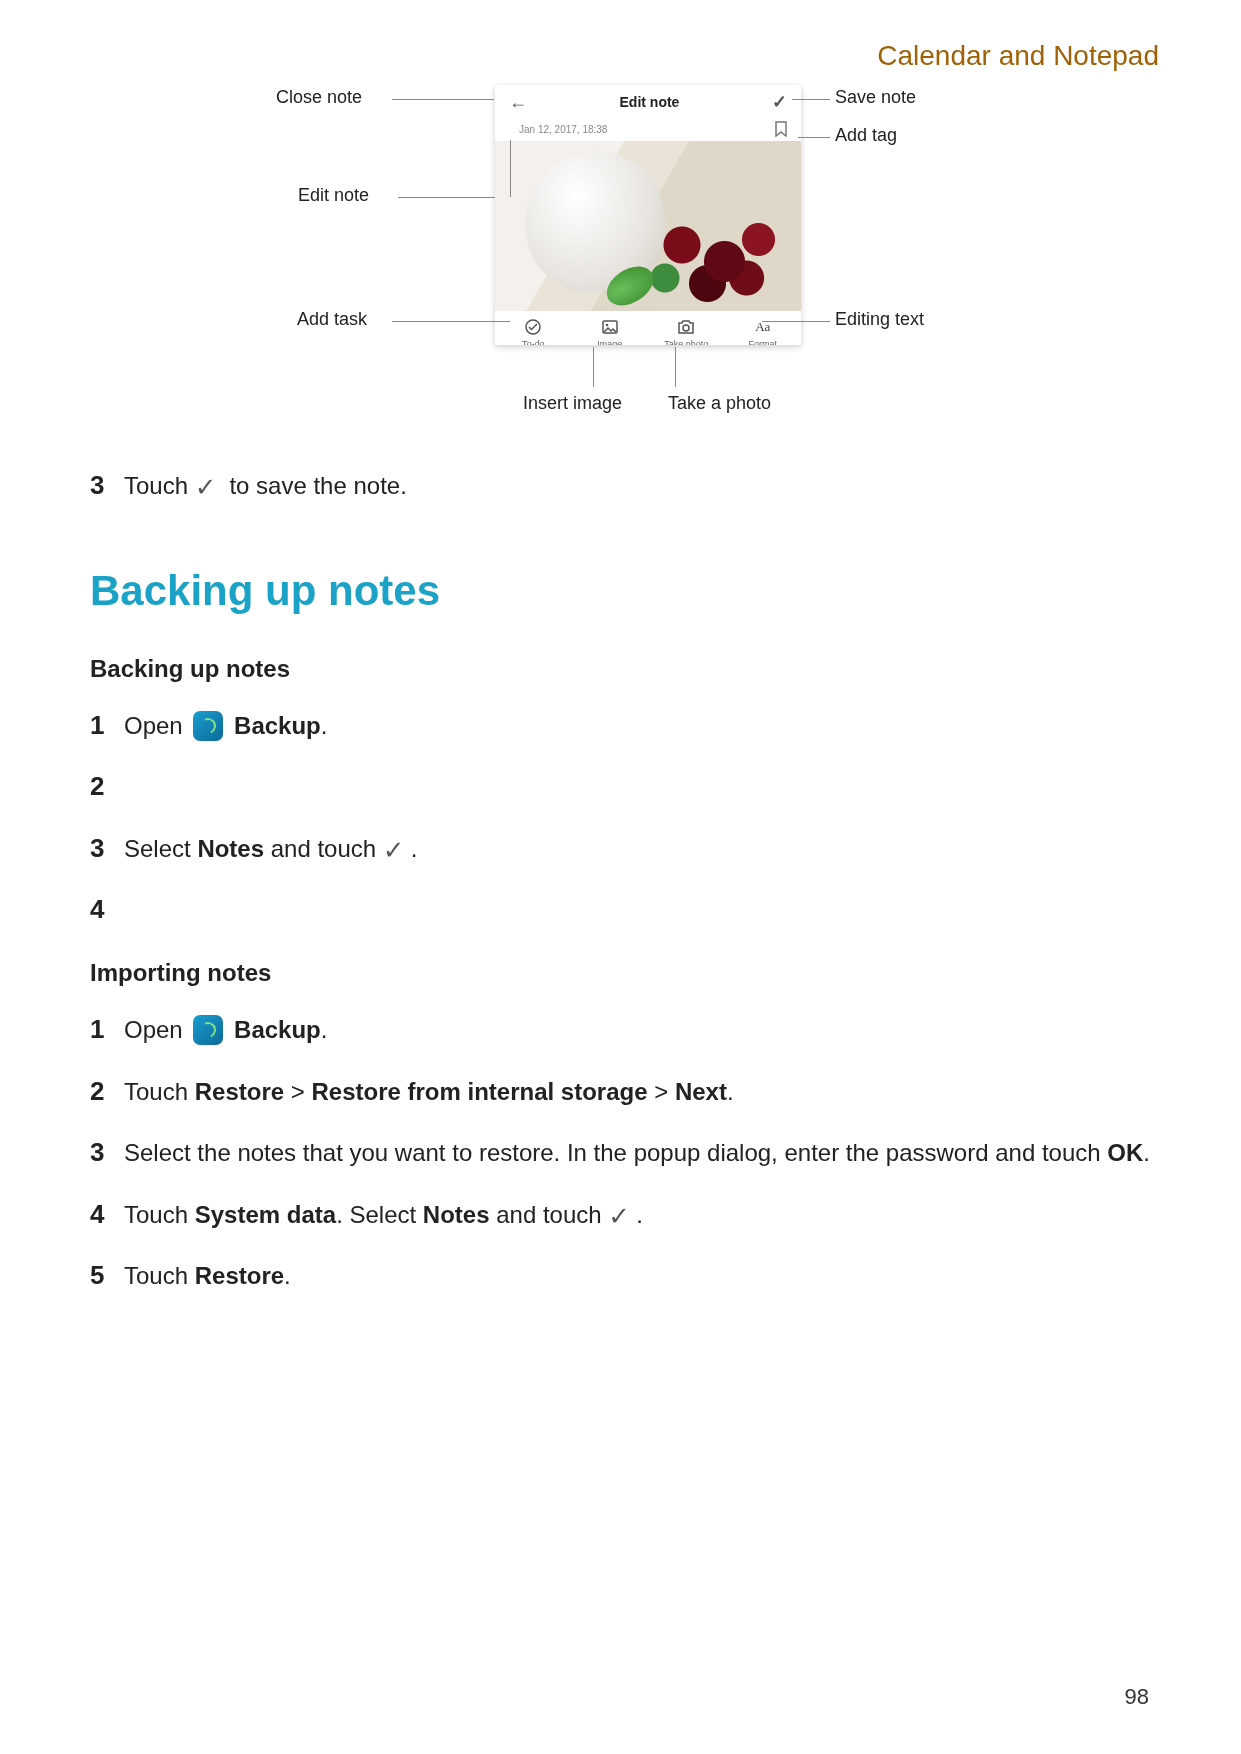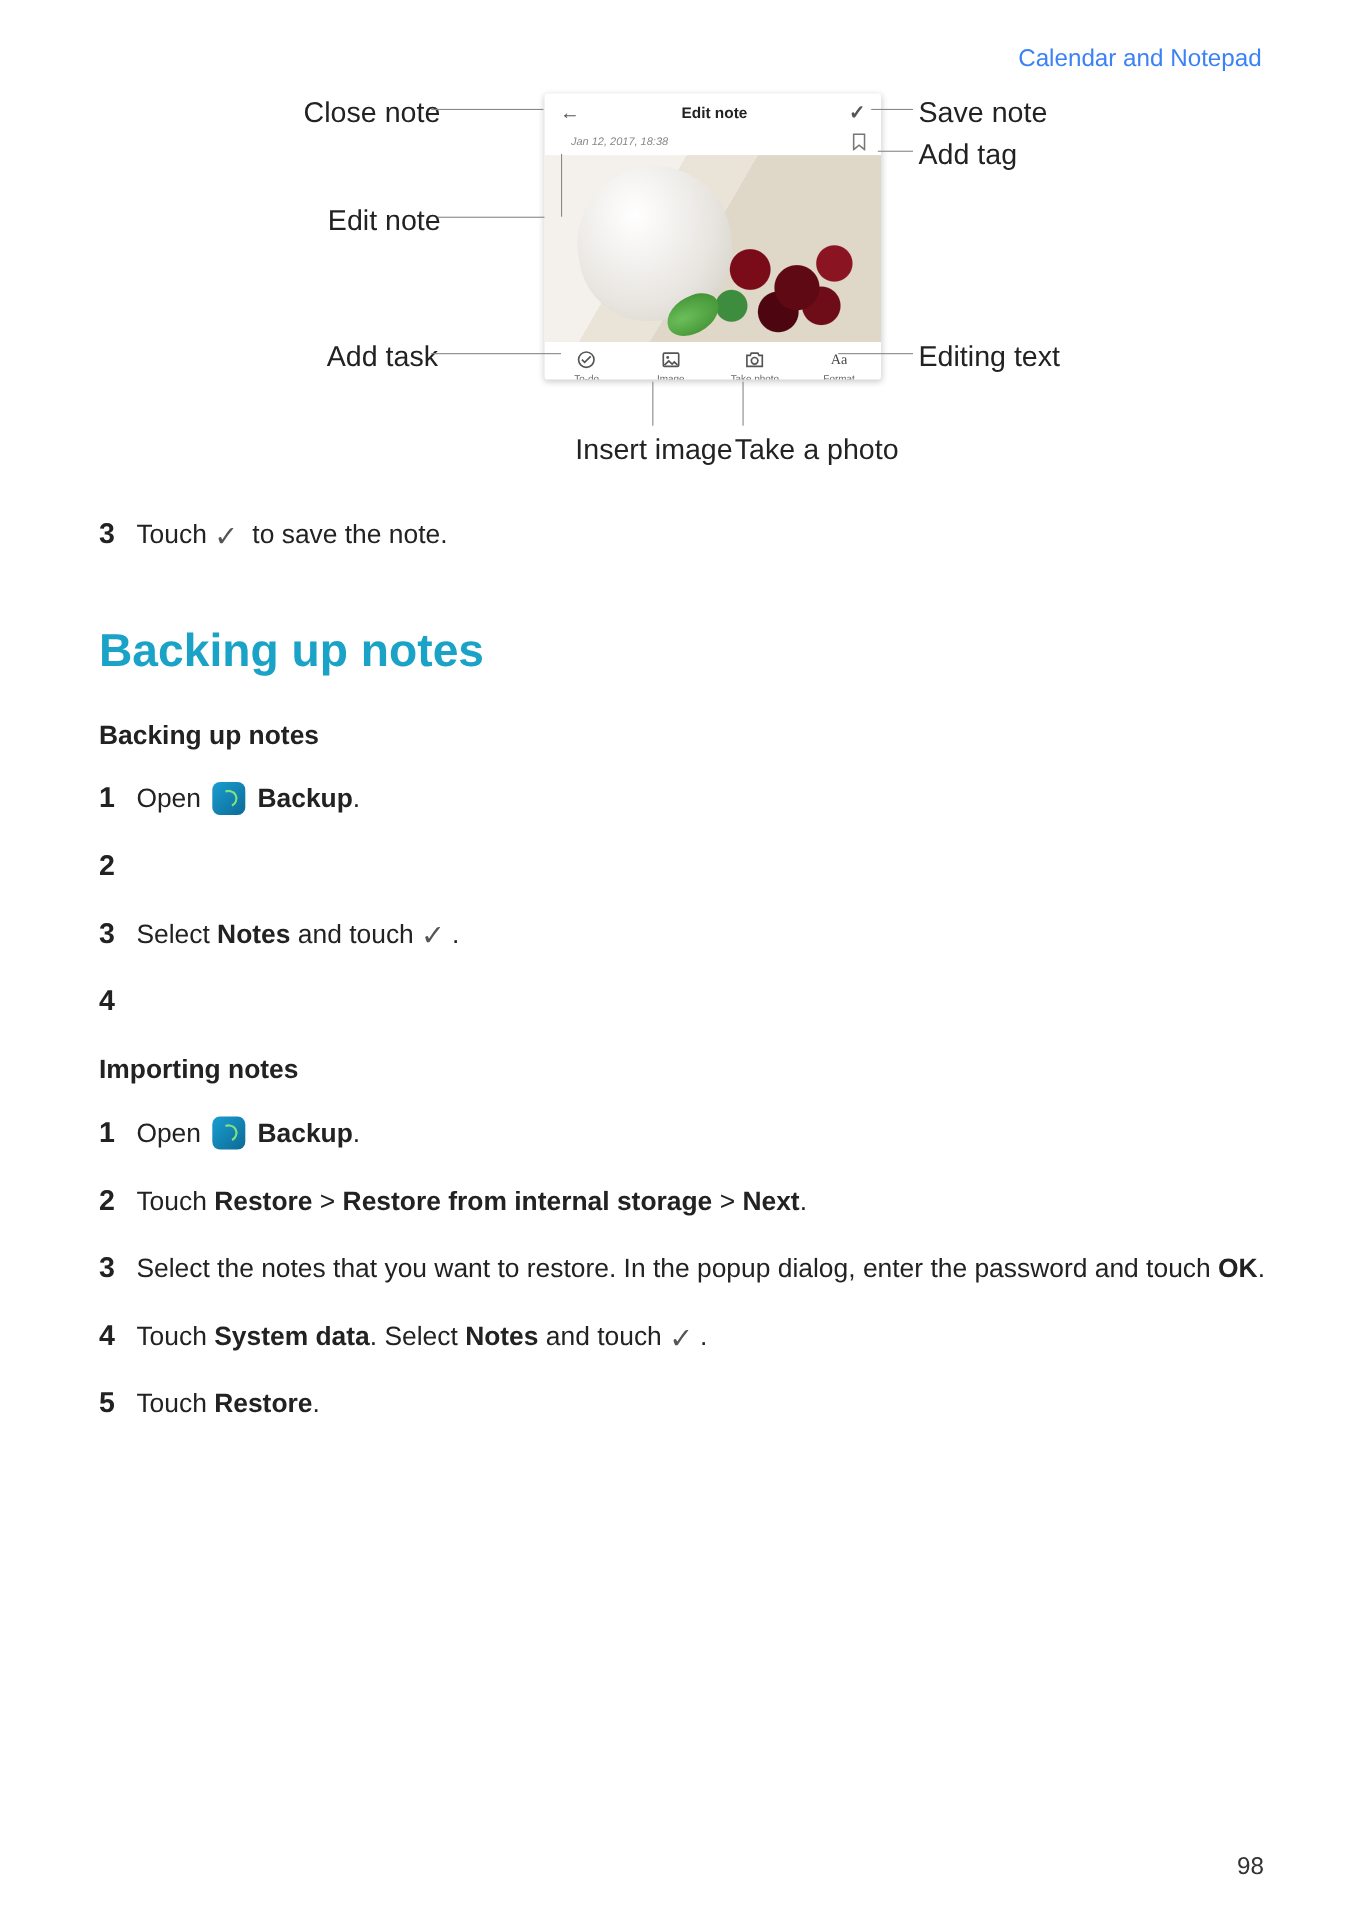--- a/index.html
+++ b/index.html
@@ -15,23 +15,23 @@
   .page {
     position: relative;
     width: 1241px;
     height: 1754px;
     box-sizing: border-box;
     padding: 40px 90px 40px 90px;
   }
   .header-right {
     position: absolute;
     top: 40px;
-    right: 94px;
-    font-size: 22px;
-    color: #3b82f6;
+    right: 82px;
+    font-size: 28px;
+    color: #a16207;
   }
   .diagram-area {
     position: relative;
     margin-top: 45px;
     height: 370px;
   }
   
   .phone {
     position: absolute;
     left: 405px;
@@ -63,21 +63,20 @@
     color: #555;
     font-size: 18px;
   }
   .phone-meta {
     display: flex;
     align-items: center;
     justify-content: space-between;
     padding: 2px 14px 4px 24px;
     font-size: 10px;
     color: #888;
-    font-style: italic;
   }
   .bookmark-outer{
     position: relative;
     width:12px; height:16px;
   }
   .bookmark-outer svg{position:absolute;top:0;left:0;}
   .photo-strip {
     width: 100%;
     height: 170px;
     position: relative;
@@ -125,21 +124,21 @@
     font-size: 9px;
     color: #666;
   }
   .tb-item { text-align: center; width: 60px;}
   .tb-item .ic { height: 20px; display:flex; align-items:center; justify-content:center; color:#444;}
   .tb-item .lbl { margin-top: 2px; }
 
   
   .callout {
     position: absolute;
-    font-size: 26px;
+    font-size: 18px;
     color: #222;
   }
   .leader {
     position: absolute;
     background: #888;
   }
 
   .step-number {
     font-weight: 700;
     font-size: 26px;

